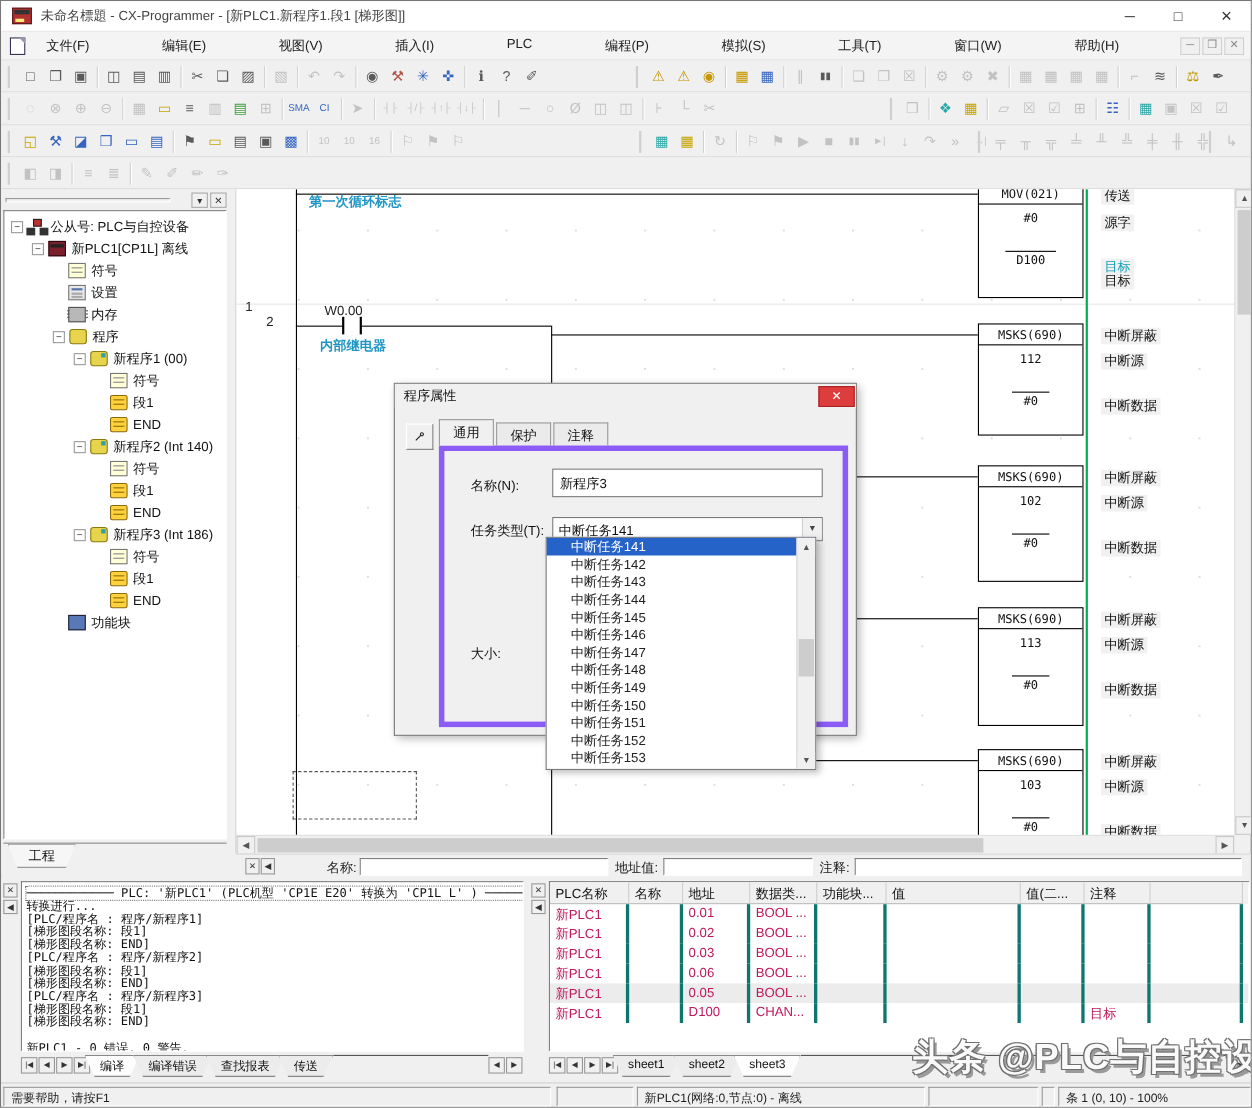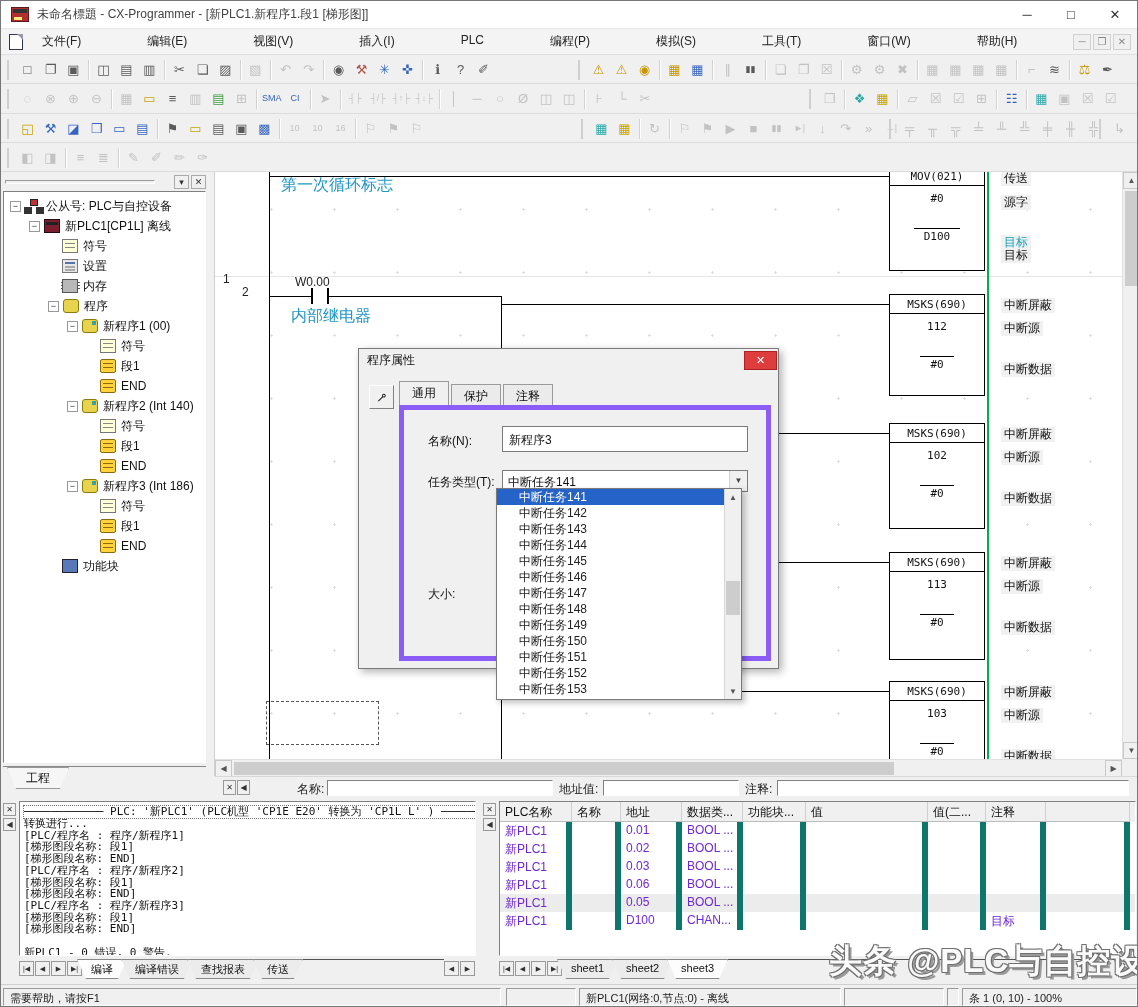--- a/index.html
+++ b/index.html
@@ -57,21 +57,21 @@
   .tico.fb{background:#5878b8;border-color:#223;}
   .tlabel{font-size:12px;color:#111;}
   #projtab{position:absolute;left:6px;top:595px;width:62px;height:22px;background:#f6f6f6;clip-path:polygon(0 0,100% 0,calc(100% - 9px) 100%,9px 100%);text-align:center;line-height:22px;font-size:12px;box-shadow:inset 0 0 0 1px #999;}
   #projtabline{position:absolute;left:2px;top:594px;right:3px;height:1px;background:#888;}
   
   #vsplit{position:absolute;left:208px;top:171px;width:6px;height:604px;background:#f0f0f0;border-right:1px solid #cfcfcf;}
   
   #ladder{position:absolute;left:214px;top:171px;width:907px;height:587px;background:#fff;overflow:hidden;
           background-image:radial-gradient(#dedede 1px,transparent 1.2px);background-size:63px 63px;background-position:25px 6px;}
   .lline{position:absolute;background:#000;}
-  .lblue{position:absolute;color:#2196c4;font-size:16px;white-space:nowrap;}
+  .lblue{position:absolute;color:#2196c4;font-size:12px;white-space:nowrap;font-weight:bold;}
   .lnum{position:absolute;color:#222;font-size:12px;}
   .blk{position:absolute;left:674px;width:96px;border:1px solid #000;background:#fff;}
   .blkt{height:19px;border-bottom:1px solid #000;text-align:center;font:11px "DejaVu Sans Mono",monospace;padding-top:3px;}
   .op{position:absolute;left:0;width:100%;text-align:center;font:11px "DejaVu Sans Mono",monospace;}
   .op b{font-weight:normal;display:inline-block;border-top:1px solid #000;padding:1px 10px 0;}
   .lcom{position:absolute;left:786px;background:#f1f1f1;padding:0 3px;font-size:12px;line-height:15px;color:#111;white-space:nowrap;}
   .lcom.blue{color:#18a0b8;}
   #cursorRect{position:absolute;left:51px;top:529px;width:113px;height:44px;border:1px dashed #555;}
   #greenbus{position:absolute;left:772px;top:0;width:2px;height:587px;background:#00b050;}
   #rungsep{position:absolute;left:0;top:104px;width:100%;height:1px;background:#e6e6e6;}
@@ -99,21 +99,21 @@
         clip-path:polygon(0 0,100% 0,calc(100% - 9px) 100%,9px 100%);box-shadow:inset 0 0 0 1px #888;font-size:11px;margin-left:-6px;}
   .xtab.act{background:#fdfdfd;}
   .tabline{flex:1;border-top:1px solid #555;margin-top:0;height:1px;}
   .tsR{margin-left:auto;display:flex;}
   
   #wtablewrap{position:absolute;left:18px;top:3px;right:3px;height:155px;background:#fff;border:1px solid;border-color:#808080 #fff #fff #808080;overflow:hidden;}
   .whrow{display:flex;height:20px;background:#f0f0f0;}
   .whcell{border-right:1px solid #cfcfcf;border-bottom:1px solid #bdbdbd;padding:2px 0 0 5px;font-size:12px;color:#111;overflow:hidden;white-space:nowrap;flex:0 0 auto;}
   .wrow{display:flex;height:18px;background:#fff;}
   .wrow.hl{background:#ececec;}
-  .wcell{border-right:6px solid #0f766e;padding:1px 0 0 5px;font-size:12px;color:#6d28d9;overflow:hidden;white-space:nowrap;flex:0 0 auto;}
+  .wcell{border-right:3px solid #0f766e;padding:1px 0 0 5px;font-size:12px;color:#be185d;overflow:hidden;white-space:nowrap;flex:0 0 auto;}
   
   #statusbar{position:absolute;left:0;top:983px;width:100%;height:24px;background:#f0f0f0;border-top:1px solid #d0d0d0;}
   .stbox{position:absolute;top:3px;height:18px;border:1px solid;border-color:#9a9a9a #fff #fff #9a9a9a;font-size:11px;padding:2px 0 0 6px;color:#222;white-space:nowrap;overflow:hidden;}
   
   #dialog{position:absolute;left:357px;top:347px;width:421px;height:321px;background:#f0f0f0;border:1px solid #7a7a7a;box-shadow:3px 3px 8px rgba(0,0,0,.3);z-index:20;}
   #dlgtitle{height:22px;display:flex;align-items:center;padding-left:8px;font-size:12px;background:#f0f0f0;}
   #dlgclose{margin-left:auto;width:33px;height:19px;background:#dd3d3d;border:1px solid #a22;color:#fff;font-size:11px;display:flex;align-items:center;justify-content:center;margin-right:1px;margin-top:1px;}
   #pinbtn{position:absolute;left:10px;top:36px;width:25px;height:24px;border:1px solid;border-color:#fff #808080 #808080 #fff;background:#f0f0f0;display:flex;align-items:center;justify-content:center;}
   #pinbtn span{display:inline-block;transform:rotate(-45deg);font-size:13px;color:#222;}
   #dlgtabs{position:absolute;left:40px;top:32px;display:flex;align-items:flex-end;height:24px;}

